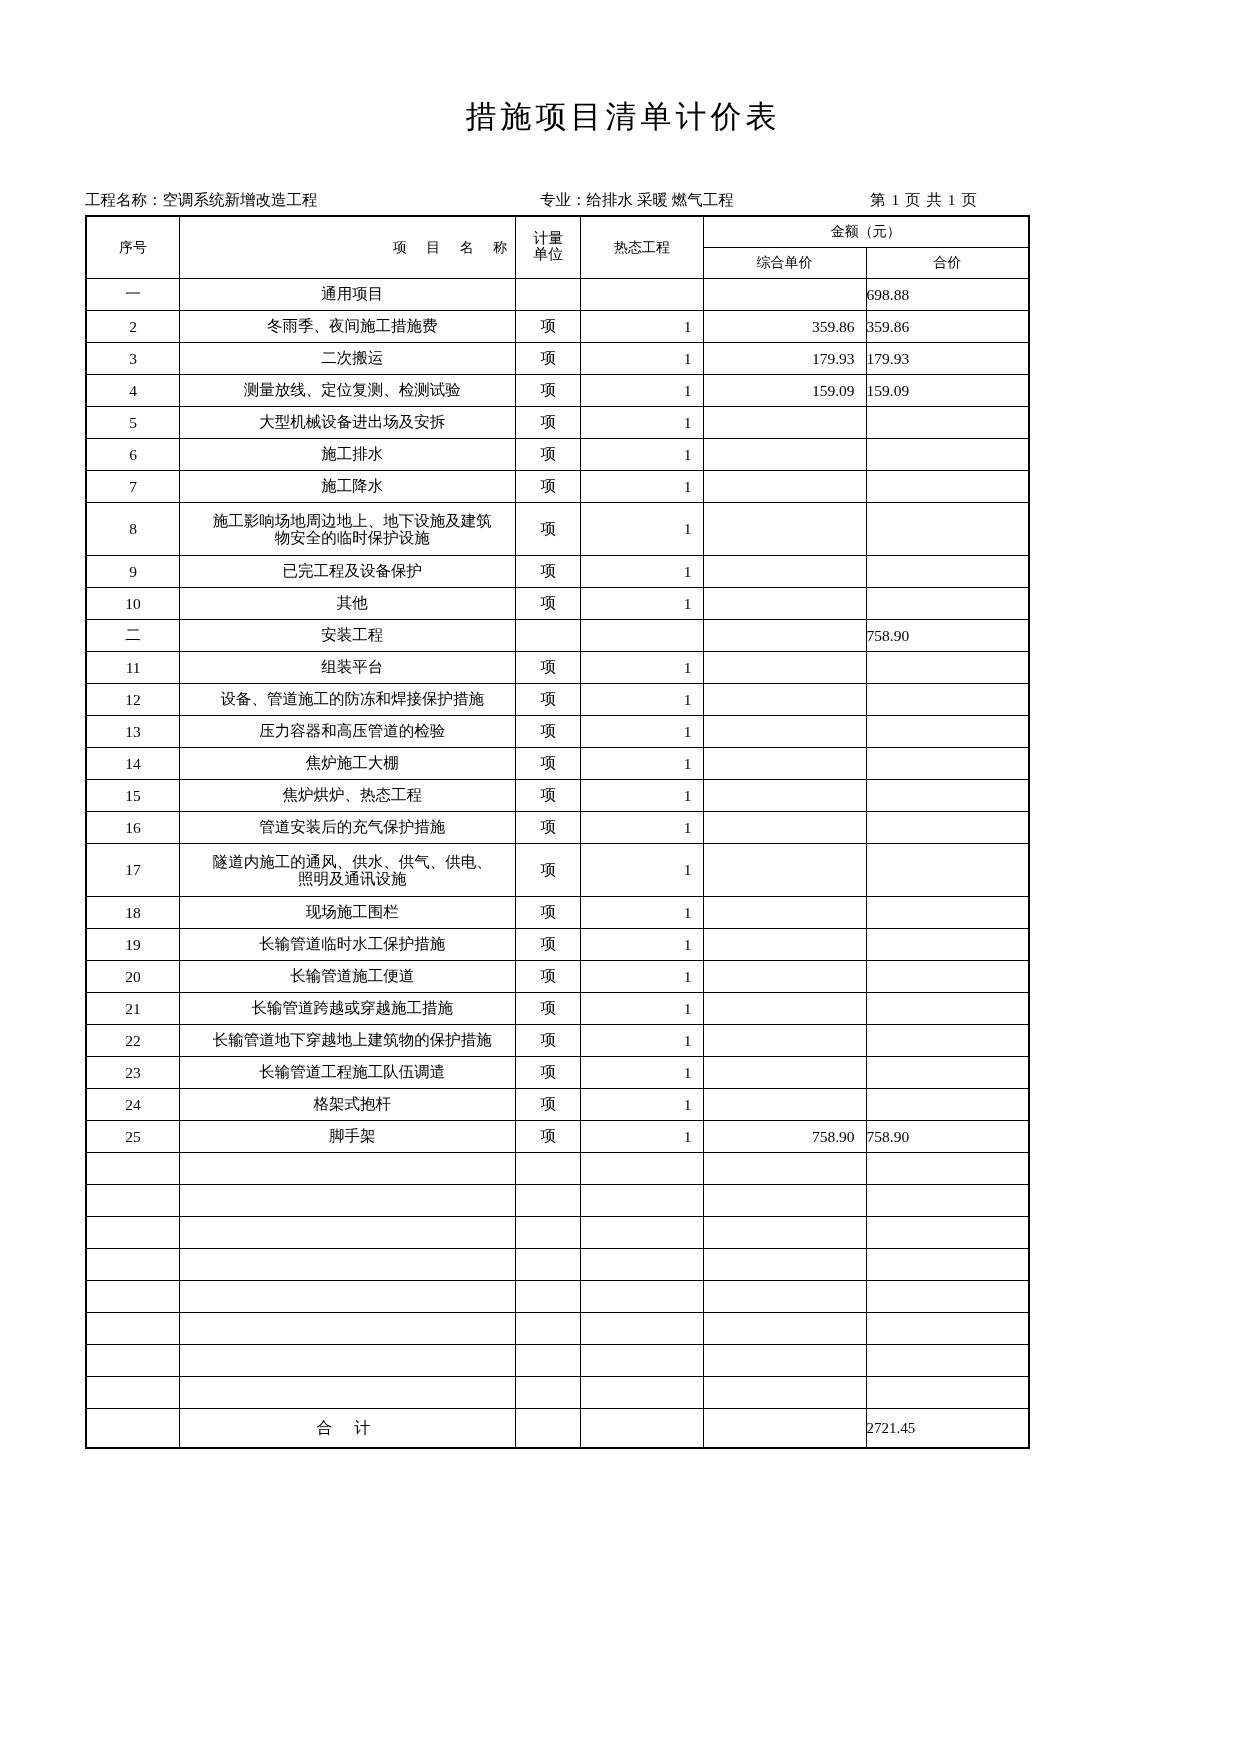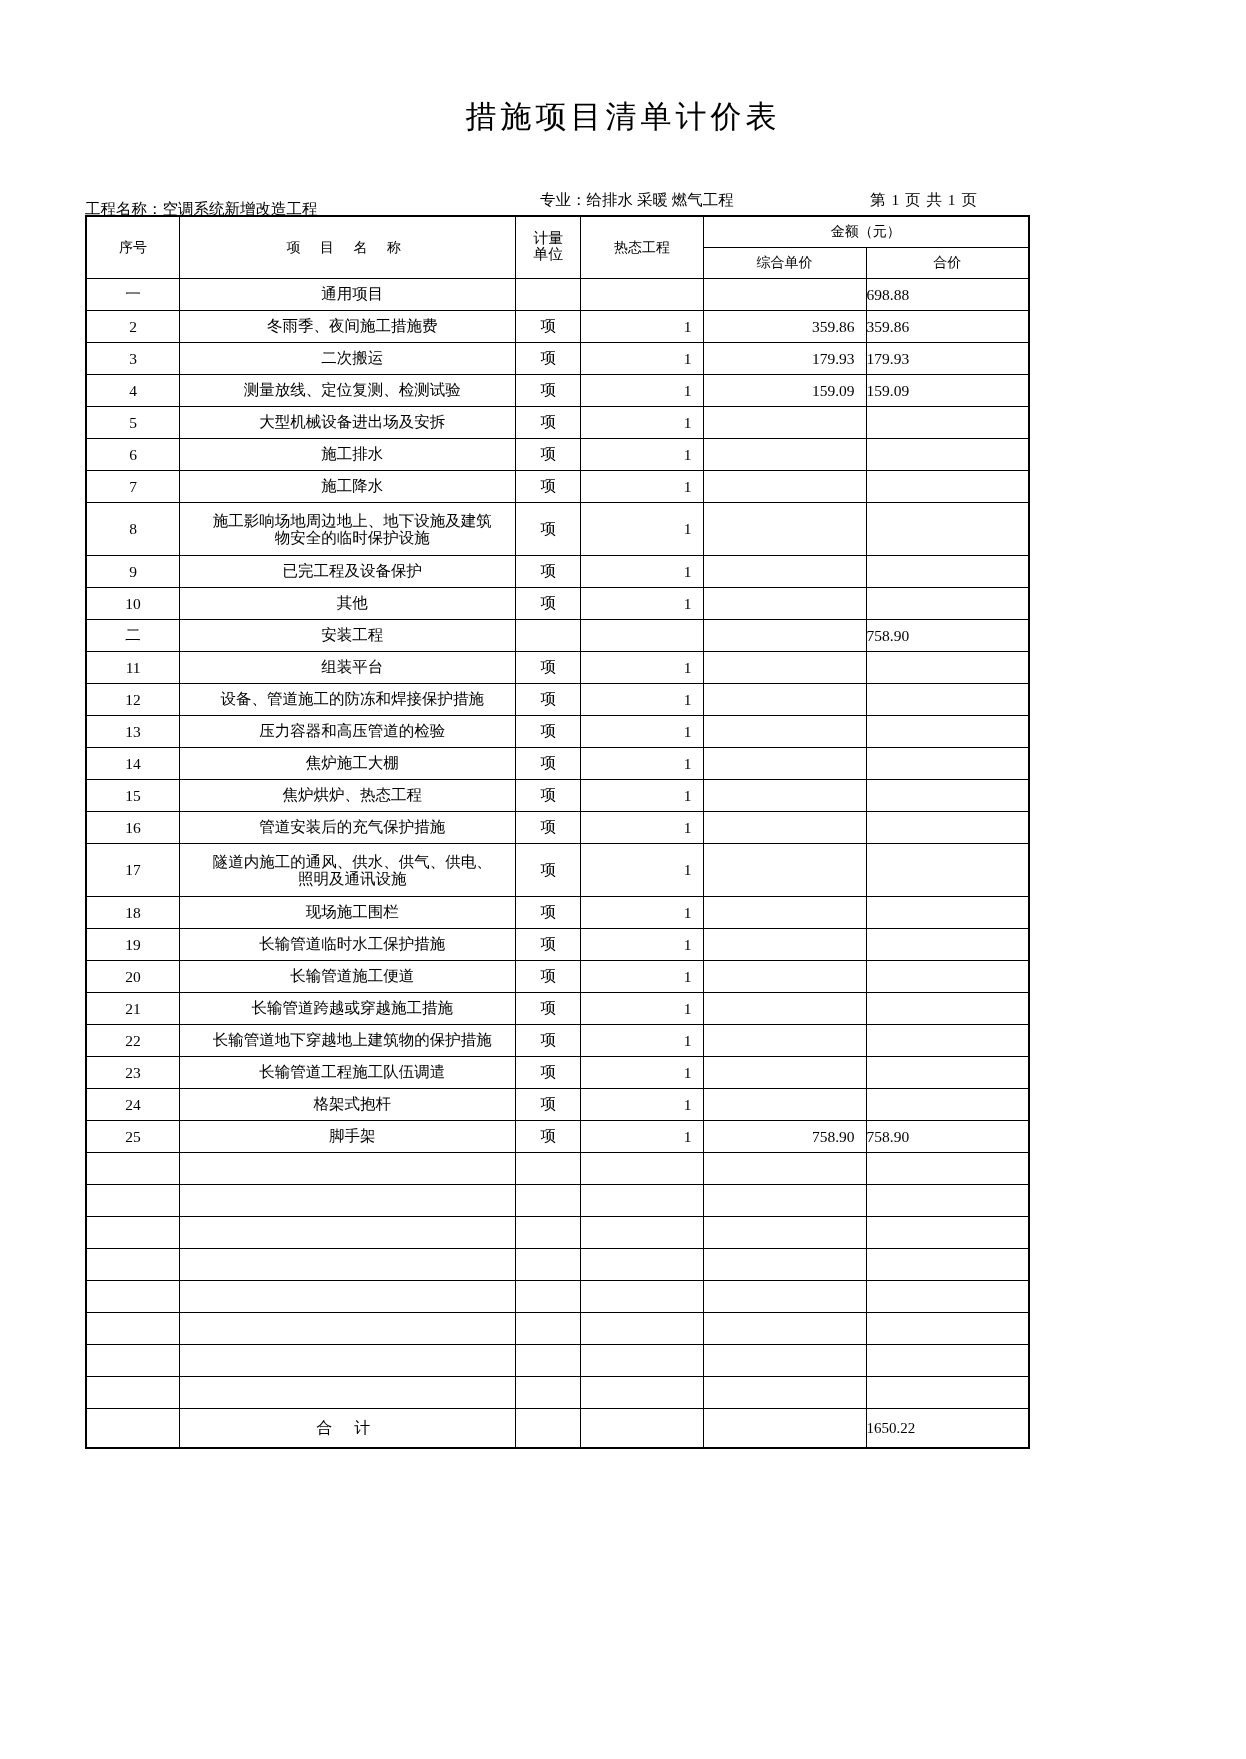--- a/index.html
+++ b/index.html
@@ -37,21 +37,21 @@
     left: 85px;
     top: 190px;
     width: 945px;
     height: 22px;
     font-size: 15.5px;
     white-space: nowrap;
   }
   .info-project {
     position: absolute;
     left: 0px;
-    top: 9px;
+    top: 0px;
   }
   .info-specialty {
     position: absolute;
     left: 455px;
     top: 0px;
   }
   .info-page {
     position: absolute;
     left: 785px;
     top: 0px;
@@ -83,21 +83,21 @@
   .c-qty   { width: 120px; text-align: right; padding-right: 11px !important; }
   .c-price { width: 160px; text-align: right; padding-right: 11px !important; }
   .c-total { width: 160px; text-align: left; padding-right: 11px !important; }
 
   .hdr-cell {
     text-align: center;
     height: 30px;
     font-size: 14px;
   }
   .hdr-tall { height: 60px; }
-  .hdr-spread { letter-spacing: 8px; padding-left: 8px; }
+  .hdr-spread { letter-spacing: 8px; padding-left: 8px; text-align: right; }
   .hdr-stack {
     line-height: 1.06;
     font-size: 15px;
     font-family: Liberation Mono, monospace;
   }
   .row-cell {
     height: 31px;
     font-size: 15.5px;
   }
   .row-cell.two-line {
@@ -435,18 +435,18 @@
           <td class="c-total num row-cell"></td>
         </tr>
       </tbody>
     <tfoot>
       <tr class="total-row">
         <td class="c-no"></td>
         <td class="total-label">合 计</td>
         <td class="c-unit"></td>
         <td class="c-qty num"></td>
         <td class="c-price num"></td>
-        <td class="c-total num">1650.22</td>
+        <td class="c-total num">2721.45</td>
       </tr>
     </tfoot>
   </table>
 
 </div>
 
 </body></html>

